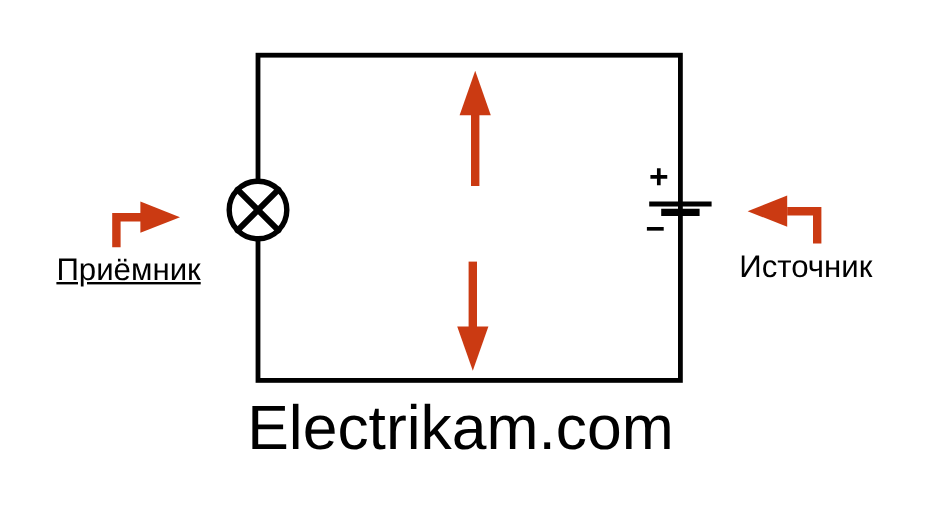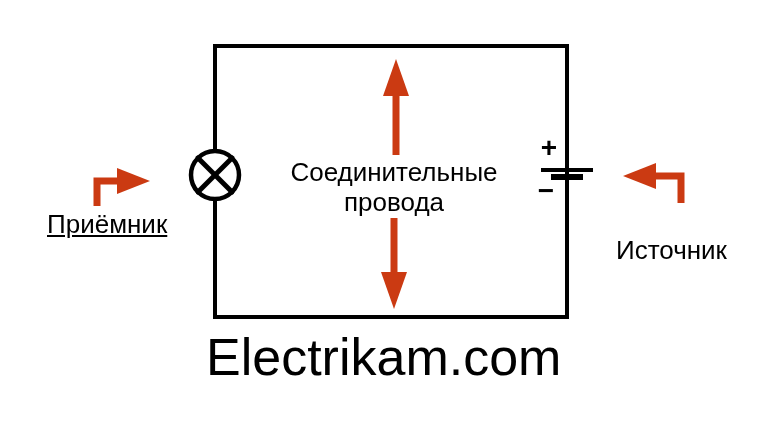--- a/index.html
+++ b/index.html
@@ -31,21 +31,21 @@
     line-height:30px;
     white-space:nowrap;
     color:var(--text);
   }
   .center-label{
     left:260px;top:157px;width:268px;
     text-align:center;
     white-space:normal;
   }
   .receiver-label{left:47px;top:209px;text-decoration:underline;}
-  .source-label{left:616px;top:207px;margin-top:28px;}
+  .source-label{left:616px;top:207px;}
   .sign{
     position:absolute;
     width:30px;
     text-align:center;
     font-size:28px;
     font-weight:bold;
     line-height:30px;
     color:var(--text);
   }
   .plus-sign{left:534px;top:133px;}
@@ -96,24 +96,20 @@
 
     <g>
       <path d="M 681 203 L 681 176 L 656 176" class="arrow-shaft"></path>
       <polygon points="623,176 656,163 656,189" class="arrow-head"></polygon>
     </g>
   </svg>
 
   <div class="sign plus-sign">+</div>
   <div class="sign minus-sign">−</div>
 
-  <div class="label center-label">
-    <div>Соединительные</div>
-    <div>провода</div>
-  </div>
 
   <div class="label receiver-label">Приёмник</div>
 
   <div class="label source-label">Источник</div>
 
   <div class="watermark">Electrikam.com</div>
 
 </div>
 
 </body></html>

